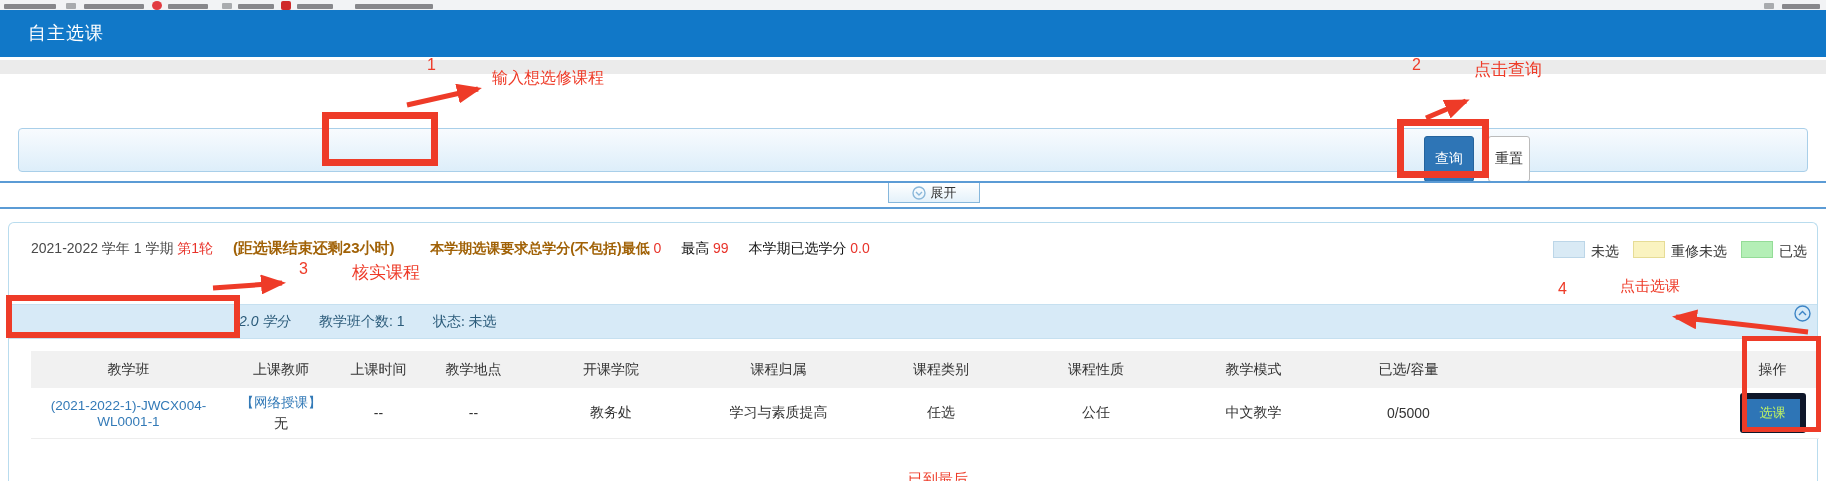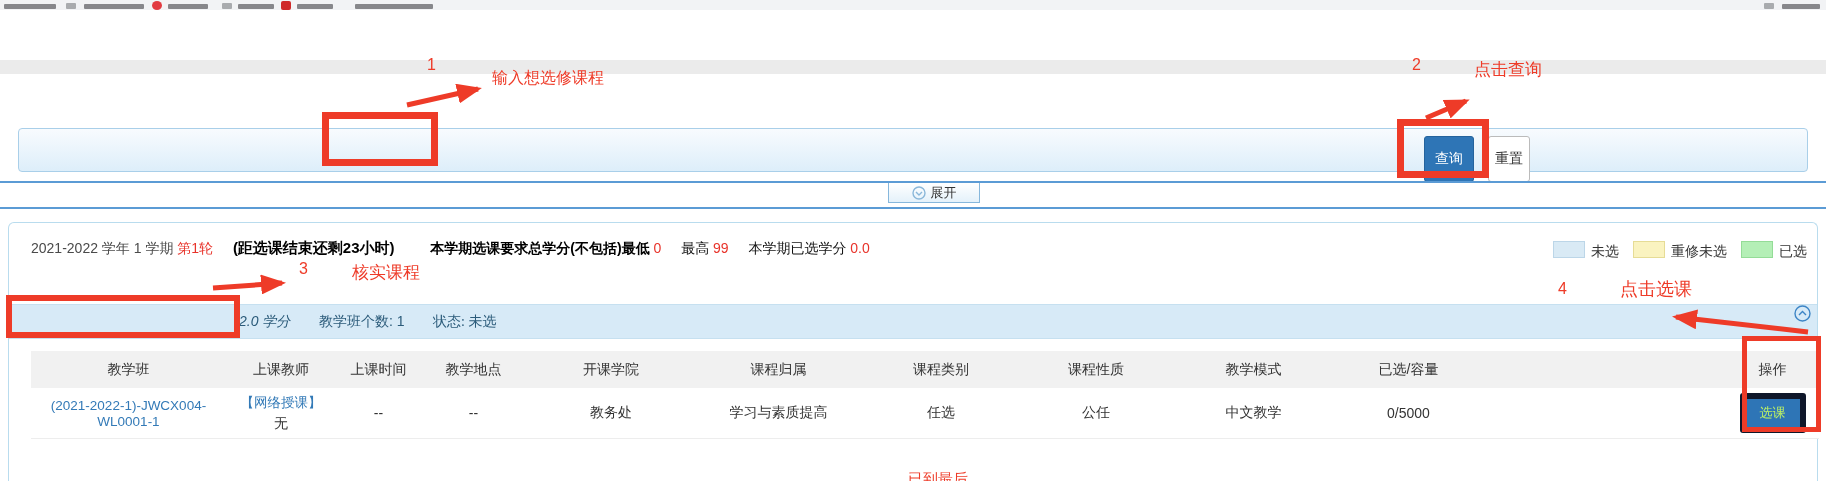--- a/index.html
+++ b/index.html
@@ -38,21 +38,21 @@
     background:linear-gradient(#ffffff,#e4f1fa);display:flex;align-items:center;justify-content:center;gap:5px;
     font-size:13px;color:#333;cursor:pointer;}
   .circle-icon{display:inline-flex;align-items:center;justify-content:center;}
 
   
   .main-panel{position:absolute;left:8px;top:222px;width:1810px;height:259px;box-sizing:border-box;
     border:1px solid #b9dcee;border-bottom:none;border-radius:6px 6px 0 0;background:#fff;}
 
   .sem-row{position:absolute;left:22px;top:16px;width:1500px;font-size:14px;color:#4a4a4a;white-space:nowrap;}
   .sem-row .red{color:#e8332a;text-align:right;}
-  .sem-bold{font-weight:bold;color:#000000;font-size:15px;}
+  .sem-bold{font-weight:bold;color:#a16207;font-size:15px;}
   .sem-gap{display:inline-block;width:28px;}
   .sem-gap-s{display:inline-block;width:12px;}
 
   .legend{position:absolute;right:10px;top:18px;display:flex;align-items:center;gap:14px;font-size:14px;color:#333;}
   .swatch{display:inline-block;width:30px;height:15px;margin-right:6px;vertical-align:-2px;border:1px solid rgba(0,0,0,0.08);}
   .sw-blue{background:#d9eaf5;border-color:#bcd6e8;}
   .sw-yellow{background:#faf3c0;border-color:#e6dc96;}
   .sw-green{background:#b4efb6;border-color:#94dc97;}
 
   
@@ -94,20 +94,23 @@
     <div class="bm-smudge" style="left:168px;width:40px;"></div>
     <div class="bm-folder" style="left:222px;"></div>
     <div class="bm-smudge" style="left:238px;width:36px;"></div>
     <div class="bm-redsq" style="left:281px;"></div>
     <div class="bm-smudge" style="left:297px;width:36px;"></div>
     <div class="bm-smudge" style="left:355px;width:78px;"></div>
     <div class="bm-folder" style="left:1764px;"></div>
     <div class="bm-smudge" style="left:1782px;width:38px;"></div>
   </div>
 
+  <div class="app-header">
+    <div class="app-title">自主选课</div>
+  </div>
 
   <div class="gray-strip"></div>
 
   <div class="filter-panel">
     <button class="btn btn-query">查询</button>
     <button class="btn btn-reset">重置</button>
   </div>
 
   <div class="exp-line1"></div>
   <div class="expand-tab">
@@ -210,21 +213,21 @@
     </table>
   </div>
 
   <div class="anno" style="left:427px;top:56px;font-size:16px;">1</div>
   <div class="anno" style="left:492px;top:68px;font-size:16px;">输入想选修课程</div>
   <div class="anno" style="left:1412px;top:56px;font-size:16px;">2</div>
   <div class="anno" style="left:1474px;top:58px;font-size:17px;">点击查询</div>
   <div class="anno" style="left:299px;top:260px;font-size:16px;">3</div>
   <div class="anno" style="left:352px;top:261px;font-size:17px;">核实课程</div>
   <div class="anno" style="left:1558px;top:280px;font-size:16px;">4</div>
-  <div class="anno" style="left:1620px;top:277px;font-size:18px;">点击选课</div>
+  <div class="anno" style="left:1620px;top:277px;font-size:15px;">点击选课</div>
 
   <div class="red-box" style="left:322px;top:112px;width:116px;height:54px;"></div>
   <div class="red-box" style="left:1397px;top:119px;width:92px;height:59px;"></div>
   <div class="red-box" style="left:6px;top:295px;width:234px;height:43px;border-width:6px;"></div>
   <div class="red-box" style="left:1742px;top:336px;width:79px;height:96px;border-width:5px;"></div>
 
   <svg class="arrow-layer">
     <defs>
       <marker id="ah" markerWidth="5" markerHeight="4" refX="4.2" refY="2" orient="auto" markerUnits="strokeWidth">
         <path d="M0,0 L5,2 L0,4 z" fill="#ee3b28"></path>

